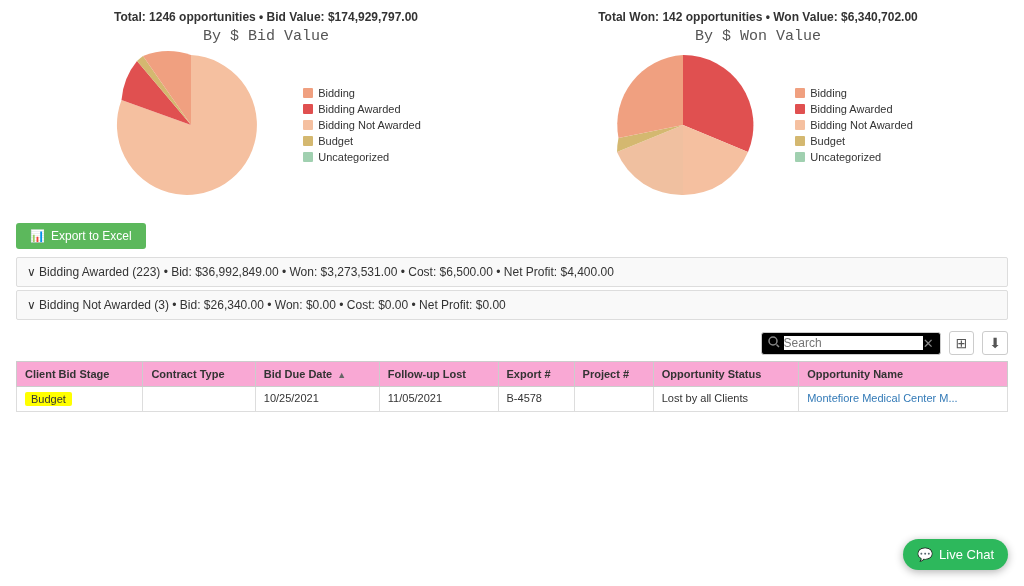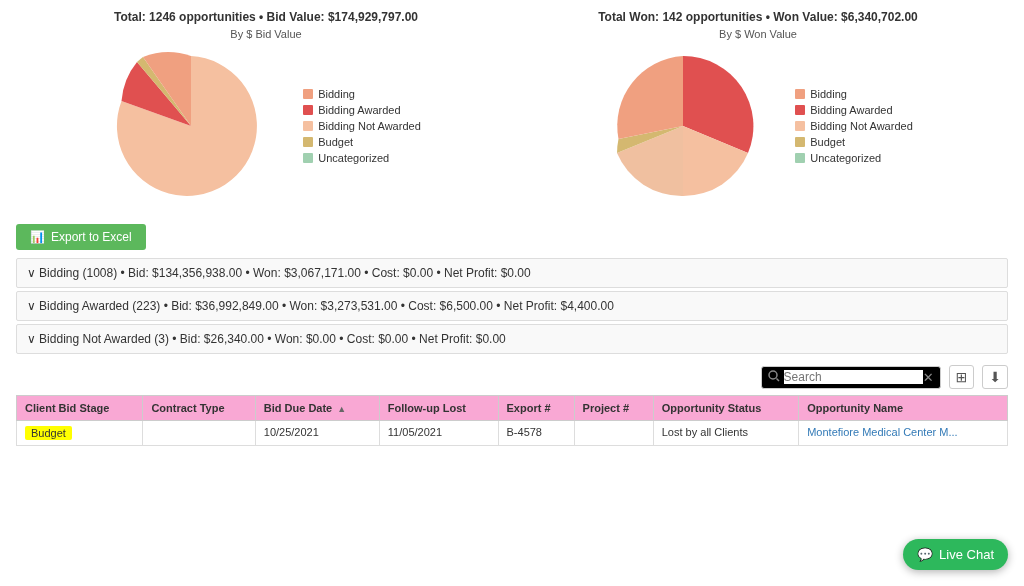--- a/index.html
+++ b/index.html
@@ -27,23 +27,23 @@
       align-items: center;
       width: 45%;
     }
     .chart-title-total {
       font-size: 12px;
       font-weight: bold;
       margin-bottom: 4px;
       text-align: center;
     }
     .chart-subtitle {
-      font-size: 11px;
+      font-size: 15px;
       color: #555;
-      margin-bottom: 6px;
+      font-family: Liberation Mono, monospace;
     }
     .chart-inner {
       display: flex;
       align-items: center;
       gap: 32px;
     }
     .pie-wrapper {
       position: relative;
       width: 160px;
       height: 160px;
@@ -295,23 +295,20 @@
 </div>
 
 <div class="export-section">
   <button class="export-btn">
     <span>📊</span>
     <span>Export to Excel</span>
   </button>
 </div>
 
 <div class="groups-section">
-  <div class="group-row">
-    <span>∨ Bidding (1008) • Bid: $134,356,938.00 • Won: $3,067,171.00 • Cost: $0.00 • Net Profit: $0.00</span>
-  </div>
   <div class="group-row">
     <span>∨ Bidding Awarded (223) • Bid: $36,992,849.00 • Won: $3,273,531.00 • Cost: $6,500.00 • Net Profit: $4,400.00</span>
   </div>
   <div class="group-row">
     <span>∨ Bidding Not Awarded (3) • Bid: $26,340.00 • Won: $0.00 • Cost: $0.00 • Net Profit: $0.00</span>
   </div>
 </div>
 
 <div class="table-section">
   <div class="table-toolbar">

